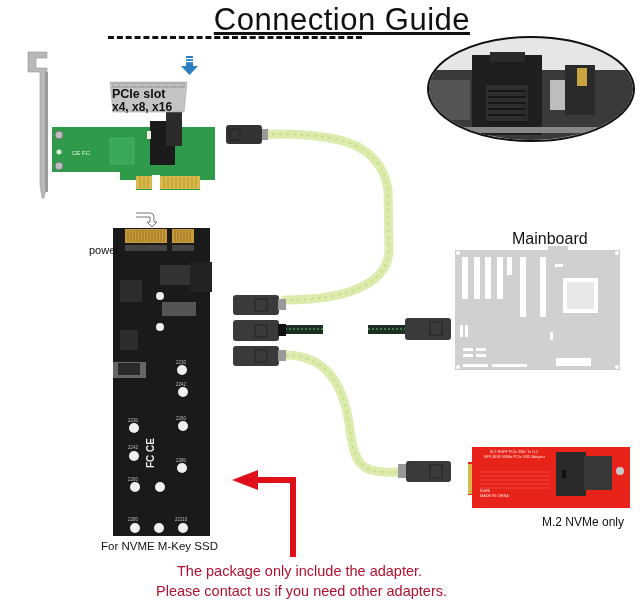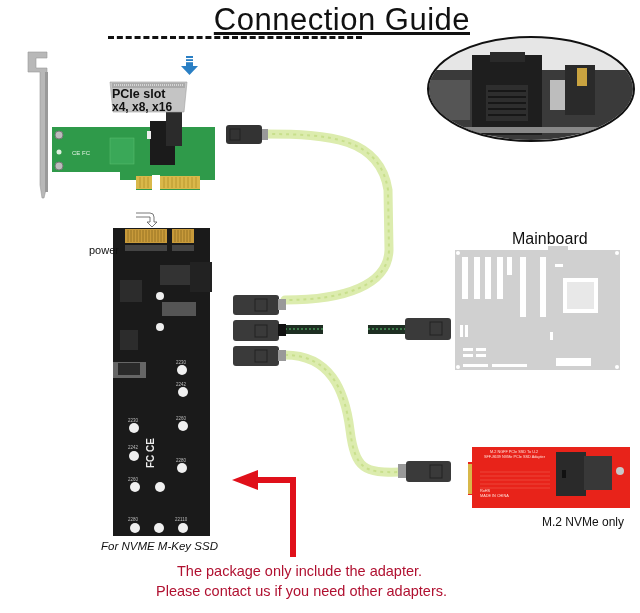--- a/index.html
+++ b/index.html
@@ -4,21 +4,21 @@
 <style>
   html, body { margin:0; padding:0; background:#ffffff; }
   body { width:640px; height:613px; position:relative; overflow:hidden; font-family:"Liberation Sans", sans-serif; }
   .abs { position:absolute; }
   #title { left:0; width:470px; top:2px; text-align:right; font-size:31px; color:#111; letter-spacing:0.5px;text-decoration:underline; }
   #title-rule { left:108px; top:36px; width:254px; height:0; border-top:3px dashed #111; }
   svg.scene { position:absolute; left:0; top:0; }
   .lbl { color:#111; font-size:12px; }
   #label-power { left:89px; top:208px; font-size:11px;margin-top:36px; }
   #label-mainboard { left:512px; top:230px; font-size:16px; }
-  #label-nvme-ssd { left:101px; top:540px; font-size:11.5px;font-style:italic; }
+  #label-nvme-ssd { left:101px; top:540px; font-size:11.5px; }
   #label-m2 { left:542px; top:515px; font-size:12px; }
   .note { color:#b01030; font-size:14.5px; left:0; width:640px; text-align:center; }
   #note-1 { top:563px; left:-1px; width:640px; padding-left:0; text-align:left; margin-left:178px; }
   #note-2 { top:583px; text-align:left; margin-left:156px; }
   .slot-txt { font-weight:bold; color:#111; text-align:left; }
 </style>
 </head>
 <body>
 
 <div id="title" class="abs">Connection Guide</div>

